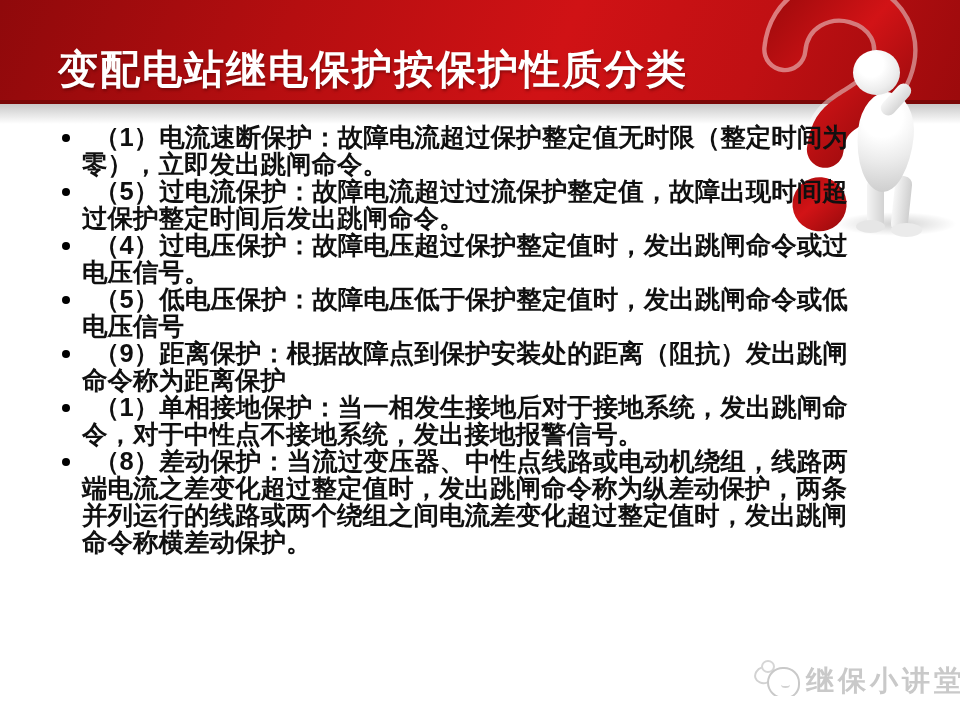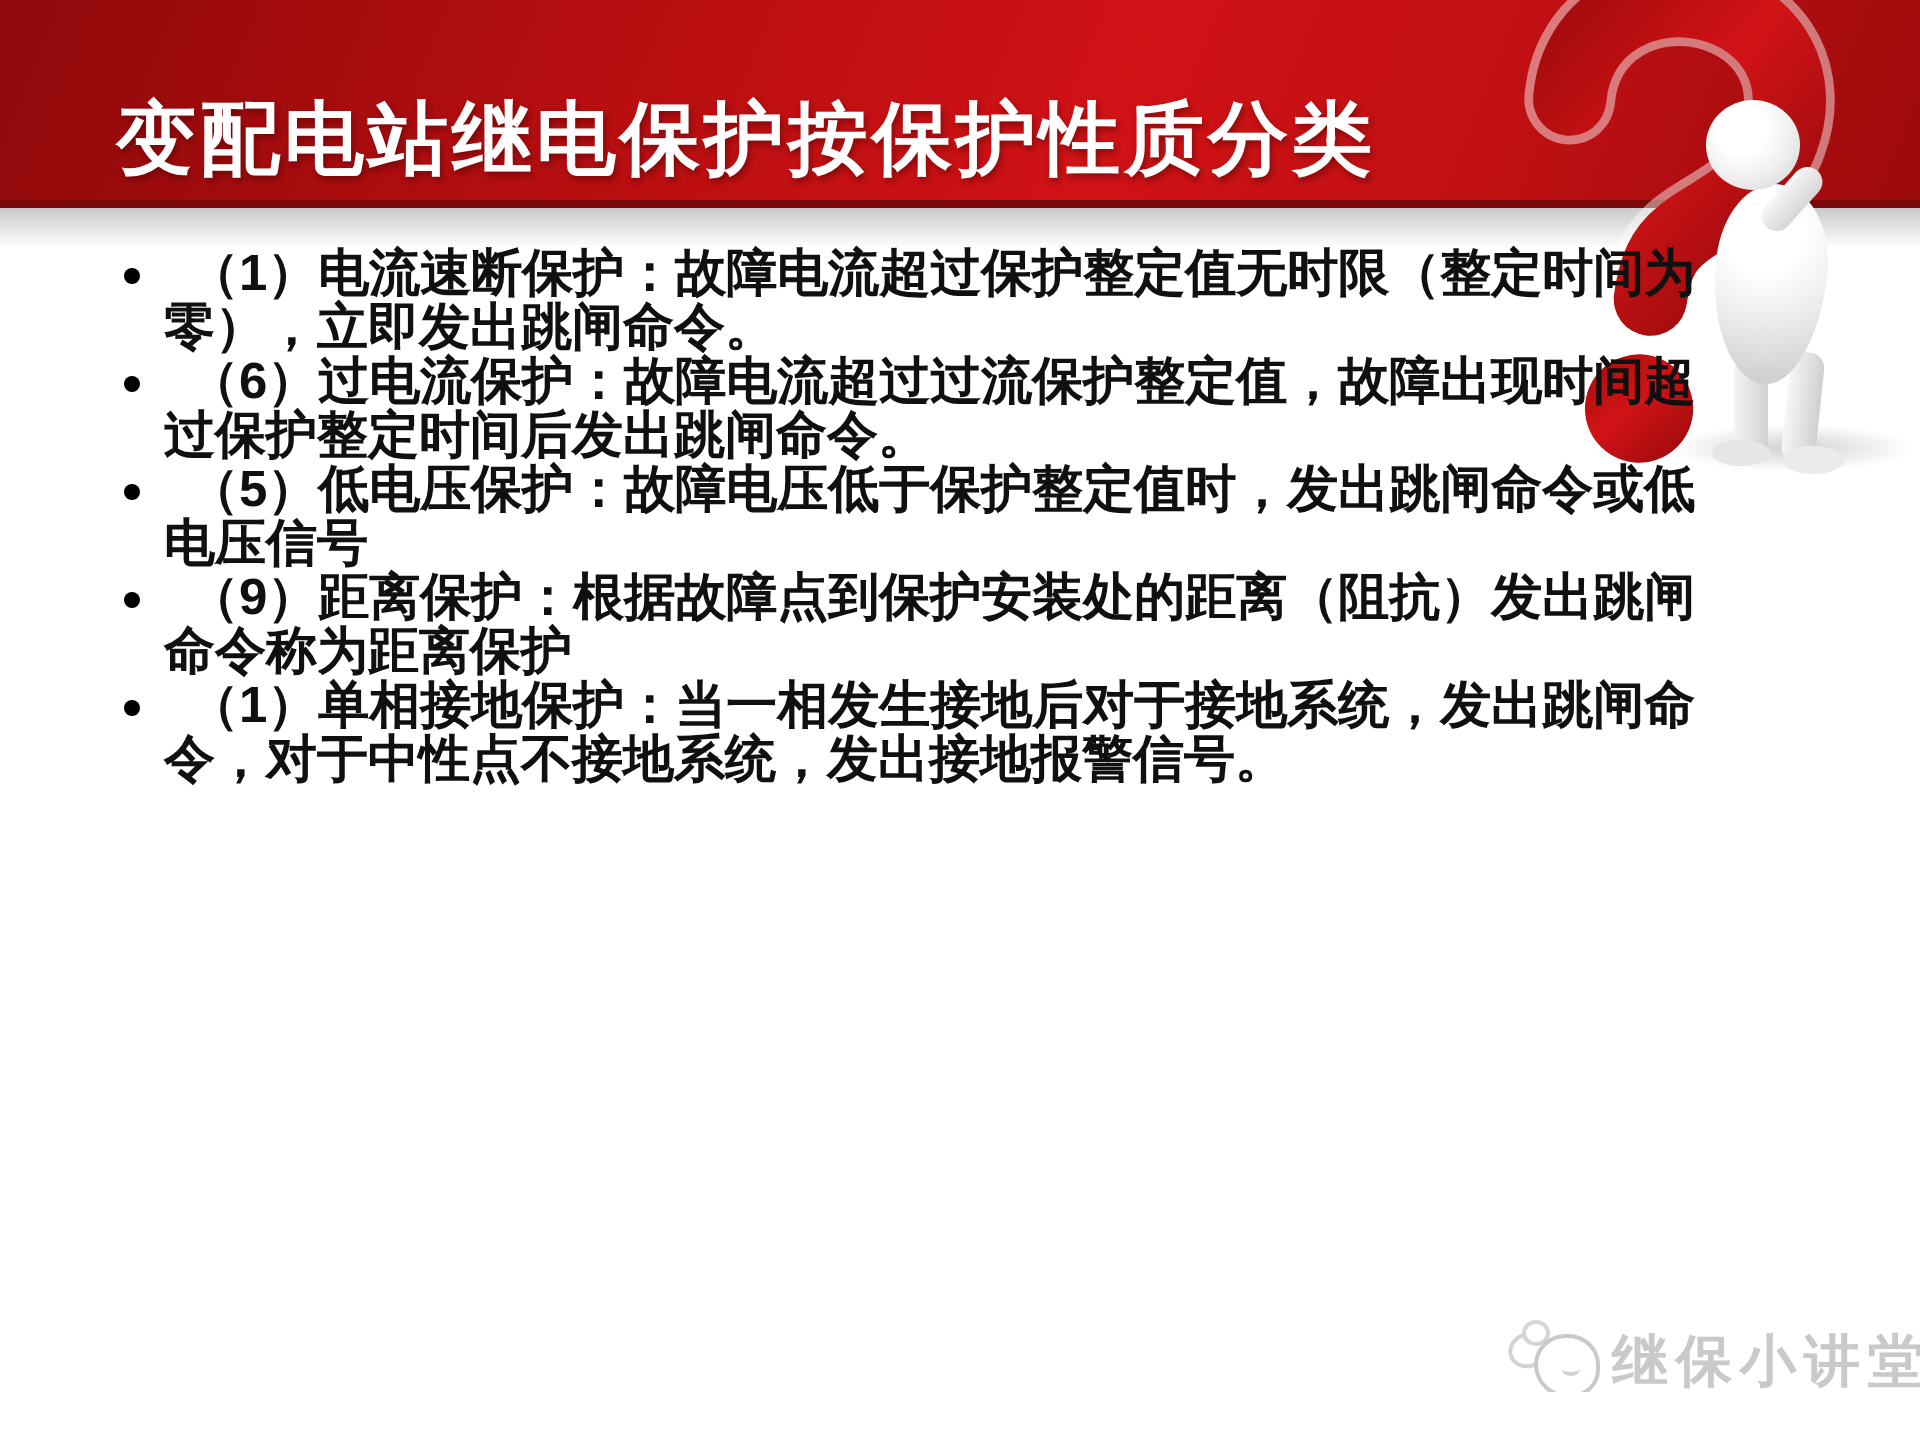--- a/index.html
+++ b/index.html
@@ -106,24 +106,26 @@
     <div class="fig-body"></div>
     <div class="fig-arm"></div>
     <div class="fig-head"></div>
   </div>
 
   <div class="title">变配电站继电保护按保护性质分类</div>
 
 
   <ul class="content">
     <li><span class="bullet-dot"></span><span>（1）电流速断保护：故障电流超过保护整定值无时限（整定时间为零），立即发出跳闸命令。</span></li>
-    <li><span class="bullet-dot"></span><span>（6）过电流保护：故障电流超过过流保护整定值，故障出现时间超过保护整定时间后发出跳闸命令。</span></li>
+    <li><span class="bullet-dot"></span><span>（5）过电流保护：故障电流超过过流保护整定值，故障出现时间超过保护整定时间后发出跳闸命令。</span></li>
+    <li><span class="bullet-dot"></span><span>（4）过电压保护：故障电压超过保护整定值时，发出跳闸命令或过电压信号。</span></li>
     <li><span class="bullet-dot"></span><span>（5）低电压保护：故障电压低于保护整定值时，发出跳闸命令或低电压信号</span></li>
     <li><span class="bullet-dot"></span><span>（9）距离保护：根据故障点到保护安装处的距离（阻抗）发出跳闸命令称为距离保护</span></li>
     <li><span class="bullet-dot"></span><span>（1）单相接地保护：当一相发生接地后对于接地系统，发出跳闸命令，对于中性点不接地系统，发出接地报警信号。</span></li>
+    <li><span class="bullet-dot"></span><span>（8）差动保护：当流过变压器、中性点线路或电动机绕组，线路两端电流之差变化超过整定值时，发出跳闸命令称为纵差动保护，两条并列运行的线路或两个绕组之间电流差变化超过整定值时，发出跳闸命令称横差动保护。</span></li>
   </ul>
 
   <div class="footer-brand">
     <div class="brand-icon">
       <div class="bi-wing"></div>
       <div class="bi-wing2"></div>
       <div class="bi-body"></div>
       <div class="bi-eye1"></div>
       <div class="bi-eye2"></div>
       <div class="bi-smile"></div>

